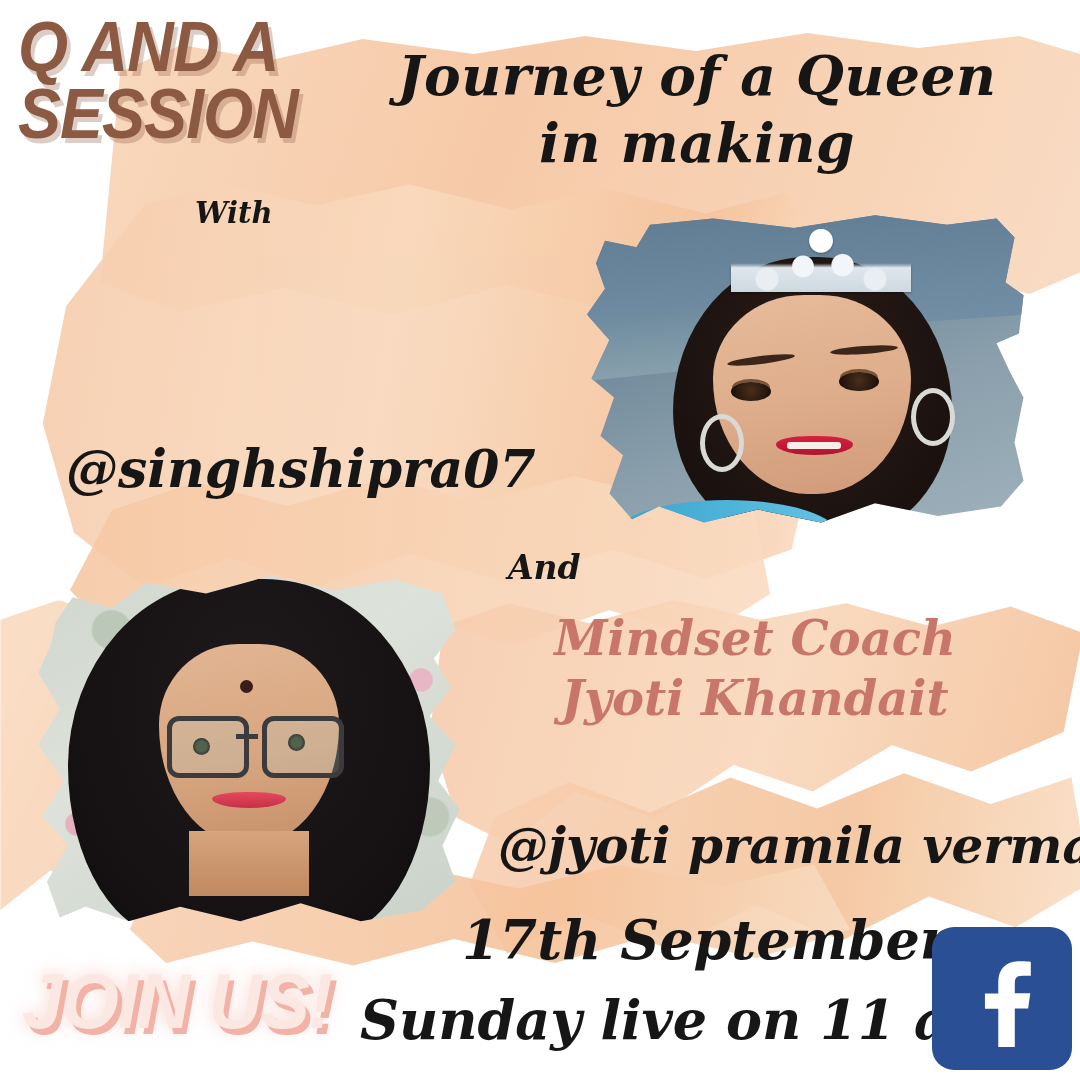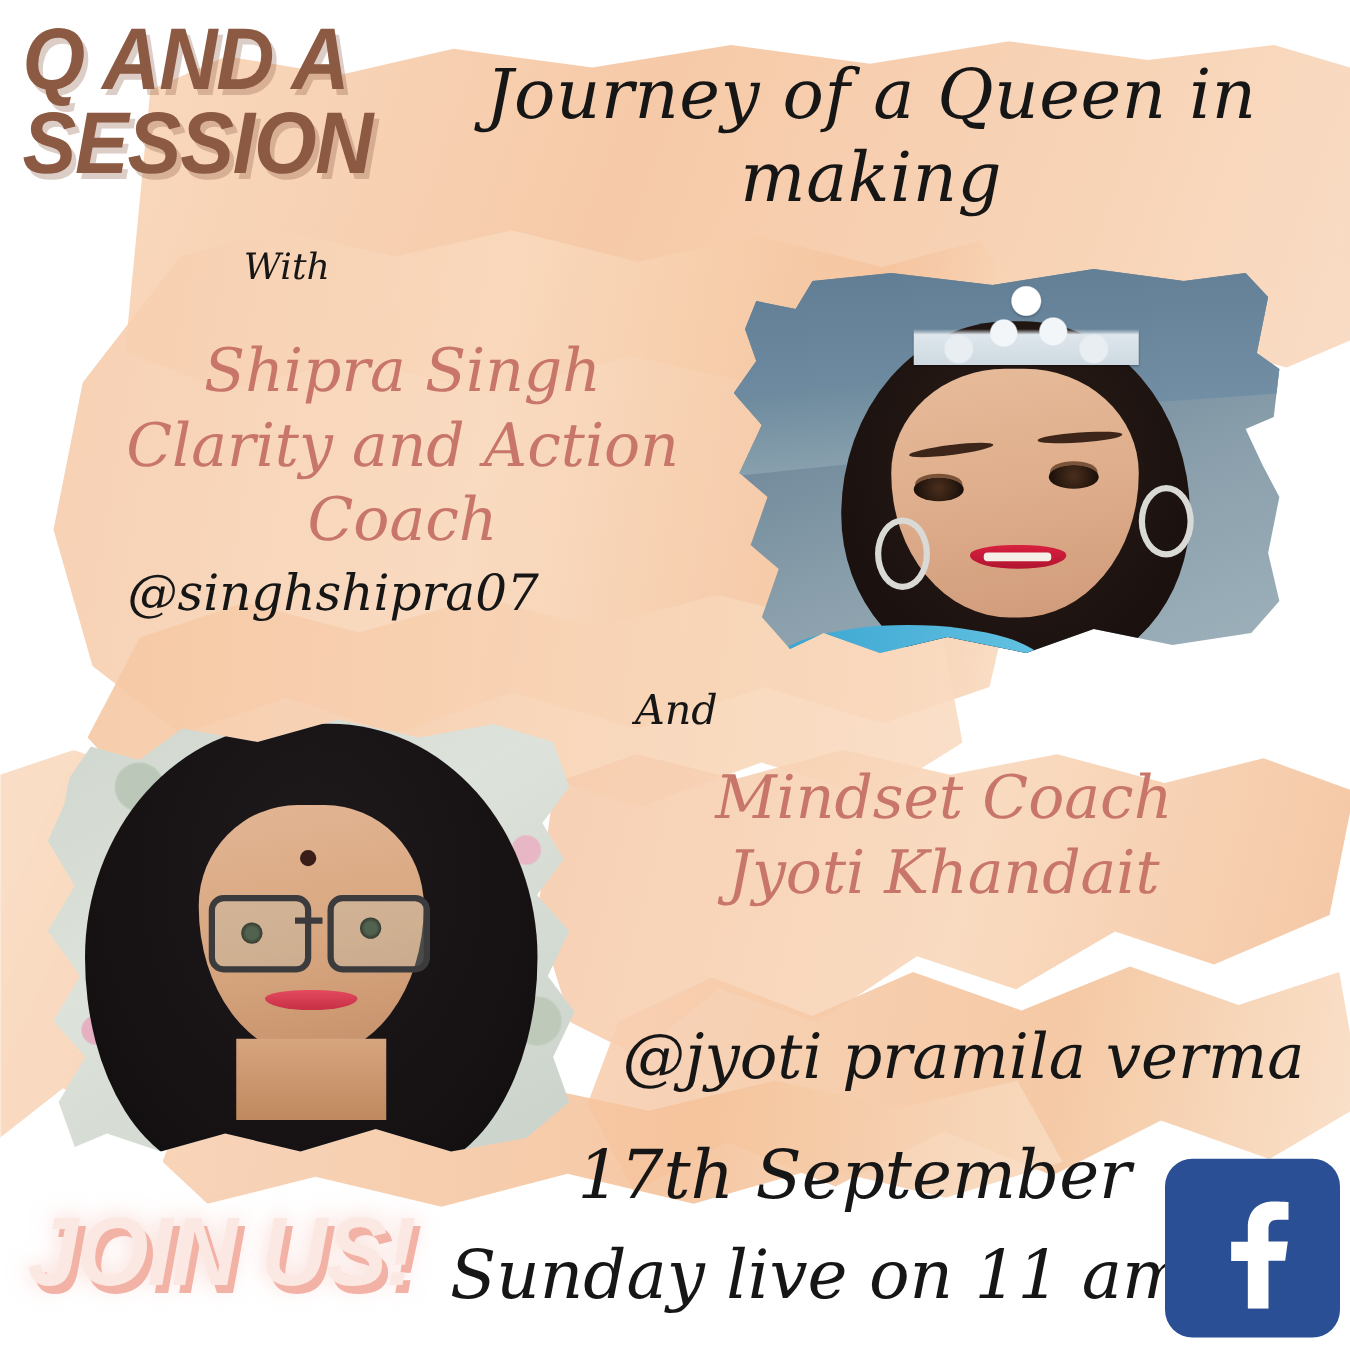--- a/index.html
+++ b/index.html
@@ -171,40 +171,40 @@
     font-weight:700;font-style:italic;
     font-size:70px;line-height:.95;
     letter-spacing:-1px;
     color:#8c5a43;
     transform:scaleX(.92);transform-origin:left top;
     text-shadow:4px 5px 0 rgba(140,90,67,.30);
   }
 
   .script{
     font-family:"DejaVu Serif",serif;
-    font-style:italic;font-weight:400;
+    font-style:italic;font-weight:700;
     color:#161616;
   }
 
   #headline{
     left:382px;top:42px;width:630px;
     text-align:center;
     font-size:55px;line-height:1.22;
     letter-spacing:.5px;
     white-space:normal;
   }
   #with-label{left:195px;top:196px;font-size:29px;}
   #and-label{left:508px;top:548px;font-size:33px;}
 
   .rose{color:#c8766a;}
   #shipra-name{
     left:92px;top:268px;width:460px;text-align:center;
     font-size:48px;line-height:1.24;white-space:normal;
   }
-  #shipra-handle{left:66px;top:452px;font-size:40px;margin-left:36px;}
+  #shipra-handle{left:66px;top:438px;font-size:52px;}
 
   #jyoti-name{
     left:540px;top:608px;width:430px;text-align:center;
     font-size:48px;line-height:1.26;white-space:normal;
   }
   #jyoti-handle{left:498px;top:816px;font-size:50px;}
 
   #date-line{left:462px;top:908px;font-size:54px;}
   #time-line{left:360px;top:988px;font-size:54px;}
 
@@ -274,24 +274,20 @@
     <div class="ph2-neck"></div>
   </div>
 
   <div class="txt" id="qanda">Q AND A
 SESSION</div>
 
   <div class="txt script" id="headline">Journey of a Queen in making</div>
 
   <div class="txt script" id="with-label">With</div>
 
-  <div class="txt script rose" id="shipra-name">
-      <div>Shipra Singh</div>
-      <div>Clarity and Action Coach</div>
-    </div>
   <div class="txt script" id="shipra-handle">@singhshipra07</div>
 
   <div class="txt script" id="and-label">And</div>
 
   <div class="txt script rose" id="jyoti-name">
       <div>Mindset Coach</div>
       <div>Jyoti Khandait</div>
     </div>
   <div class="txt script" id="jyoti-handle">@jyoti pramila verma</div>
 

